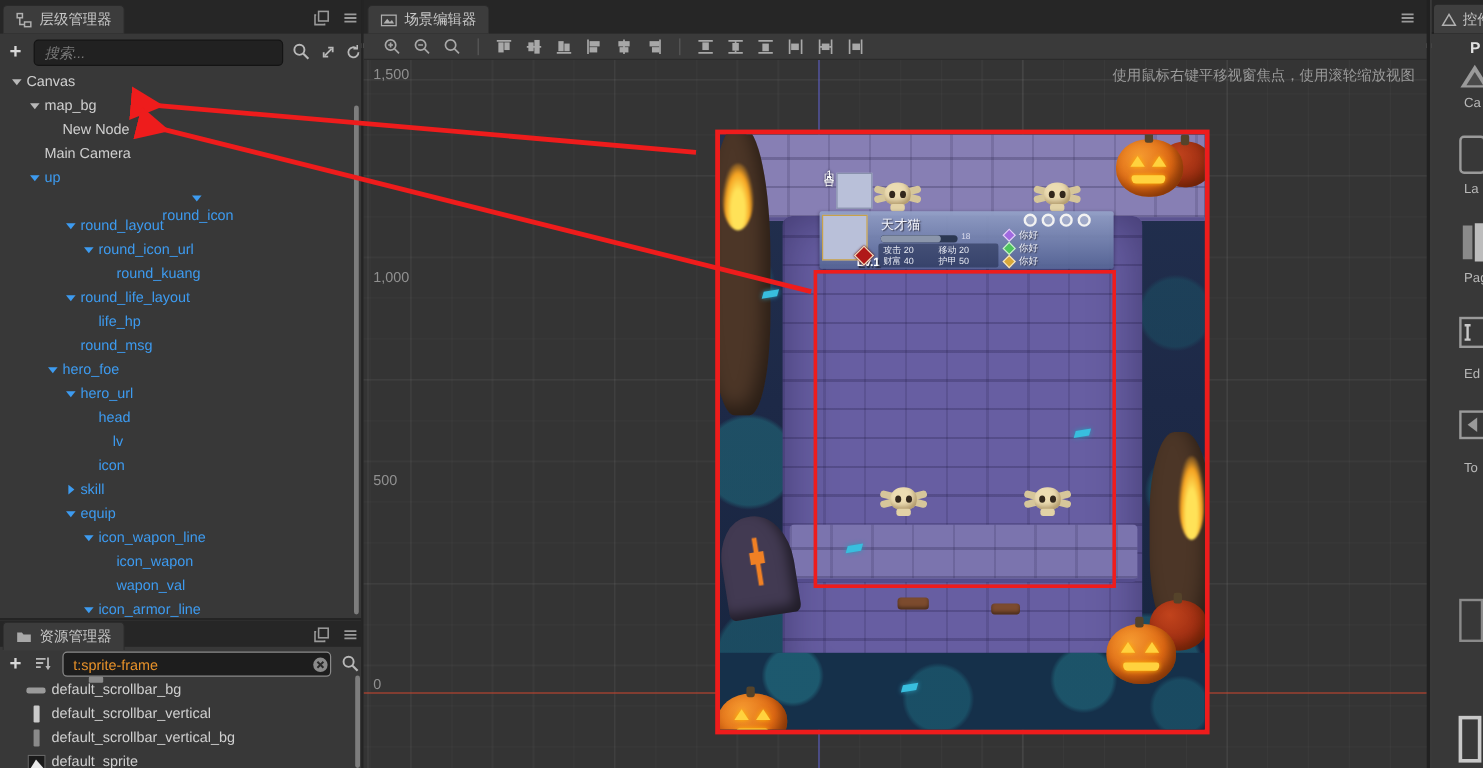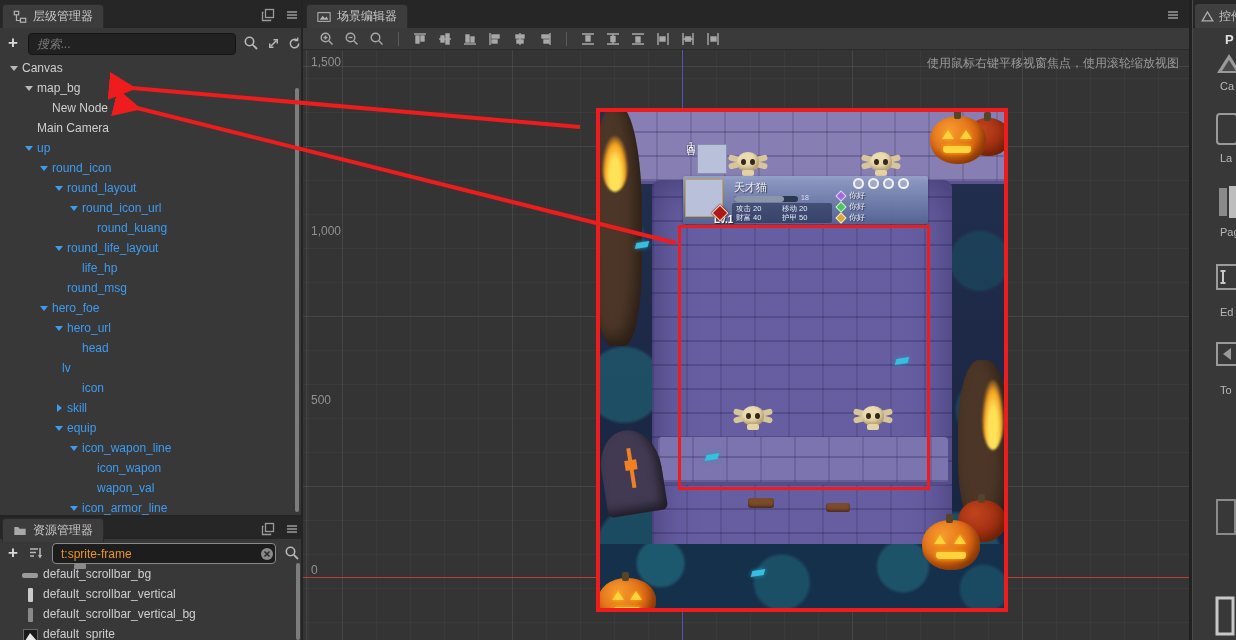--- a/index.html
+++ b/index.html
@@ -233,61 +233,61 @@
           <span>New Node</span>
         </div>
         <div class="trow" style="padding-left: 23px;">
           <span class="exp none"></span>
           <span>Main Camera</span>
         </div>
         <div class="trow blue" style="padding-left: 23px;">
           <span class="exp down"></span>
           <span>up</span>
         </div>
+        <div class="trow blue" style="padding-left: 38px; flex-direction: column;">
+          <span class="exp down"></span>
+          <span>round_icon</span>
+        </div>
+        <div class="trow blue" style="padding-left: 53px;">
+          <span class="exp down"></span>
+          <span>round_layout</span>
+        </div>
+        <div class="trow blue" style="padding-left: 68px;">
+          <span class="exp down"></span>
+          <span>round_icon_url</span>
+        </div>
+        <div class="trow blue" style="padding-left: 83px;">
+          <span class="exp none"></span>
+          <span>round_kuang</span>
+        </div>
+        <div class="trow blue" style="padding-left: 53px;">
+          <span class="exp down"></span>
+          <span>round_life_layout</span>
+        </div>
+        <div class="trow blue" style="padding-left: 68px;">
+          <span class="exp none"></span>
+          <span>life_hp</span>
+        </div>
+        <div class="trow blue" style="padding-left: 53px;">
+          <span class="exp none"></span>
+          <span>round_msg</span>
+        </div>
         <div class="trow blue" style="padding-left: 38px;">
           <span class="exp down"></span>
-          <span>round_icon</span>
+          <span>hero_foe</span>
         </div>
         <div class="trow blue" style="padding-left: 53px;">
           <span class="exp down"></span>
-          <span>round_layout</span>
+          <span>hero_url</span>
         </div>
         <div class="trow blue" style="padding-left: 68px;">
-          <span class="exp down"></span>
-          <span>round_icon_url</span>
-        </div>
-        <div class="trow blue" style="padding-left: 83px;">
-          <span class="exp none"></span>
-          <span>round_kuang</span>
-        </div>
-        <div class="trow blue" style="padding-left: 53px;">
-          <span class="exp down"></span>
-          <span>round_life_layout</span>
-        </div>
-        <div class="trow blue" style="padding-left: 68px;">
-          <span class="exp none"></span>
-          <span>life_hp</span>
-        </div>
-        <div class="trow blue" style="padding-left: 53px;">
-          <span class="exp none"></span>
-          <span>round_msg</span>
-        </div>
-        <div class="trow blue" style="padding-left: 38px;">
-          <span class="exp down"></span>
-          <span>hero_foe</span>
-        </div>
-        <div class="trow blue" style="padding-left: 53px;">
-          <span class="exp down"></span>
-          <span>hero_url</span>
-        </div>
-        <div class="trow blue" style="padding-left: 68px;">
           <span class="exp none"></span>
           <span>head</span>
         </div>
-        <div class="trow blue" style="padding-left: 48px;">
+        <div class="trow blue" style="padding-left: 80px;">
           <span class="exp none"></span>
           <span>lv</span>
         </div>
         <div class="trow blue" style="padding-left: 68px;">
           <span class="exp none"></span>
           <span>icon</span>
         </div>
         <div class="trow blue" style="padding-left: 53px;">
           <span class="exp right"></span>
           <span>skill</span>

